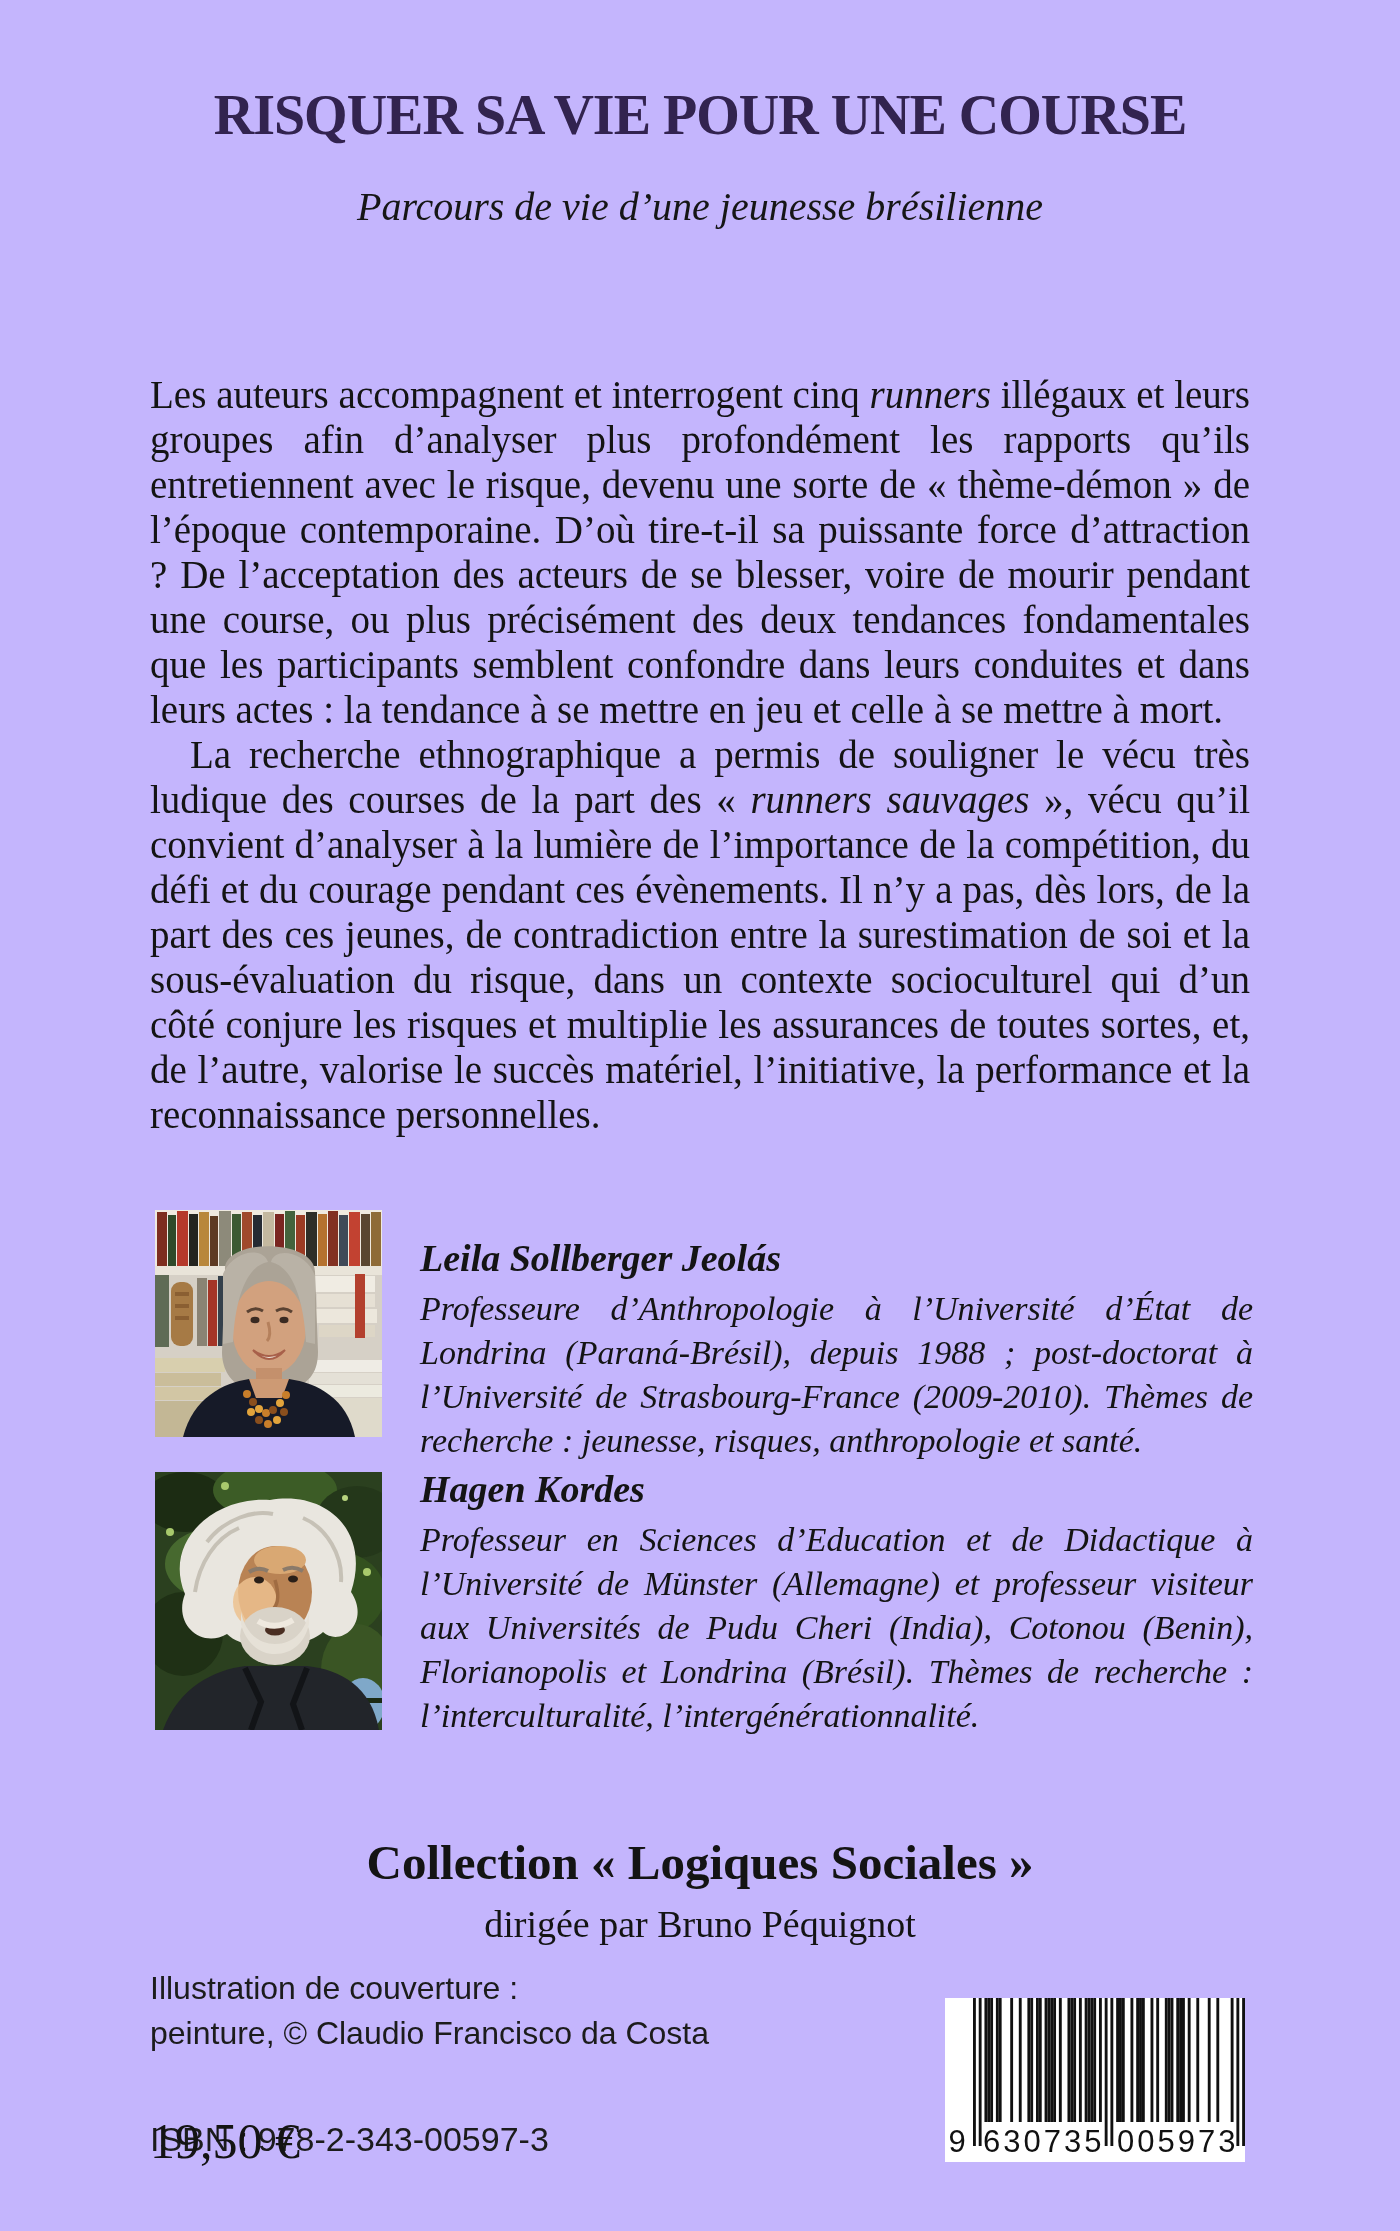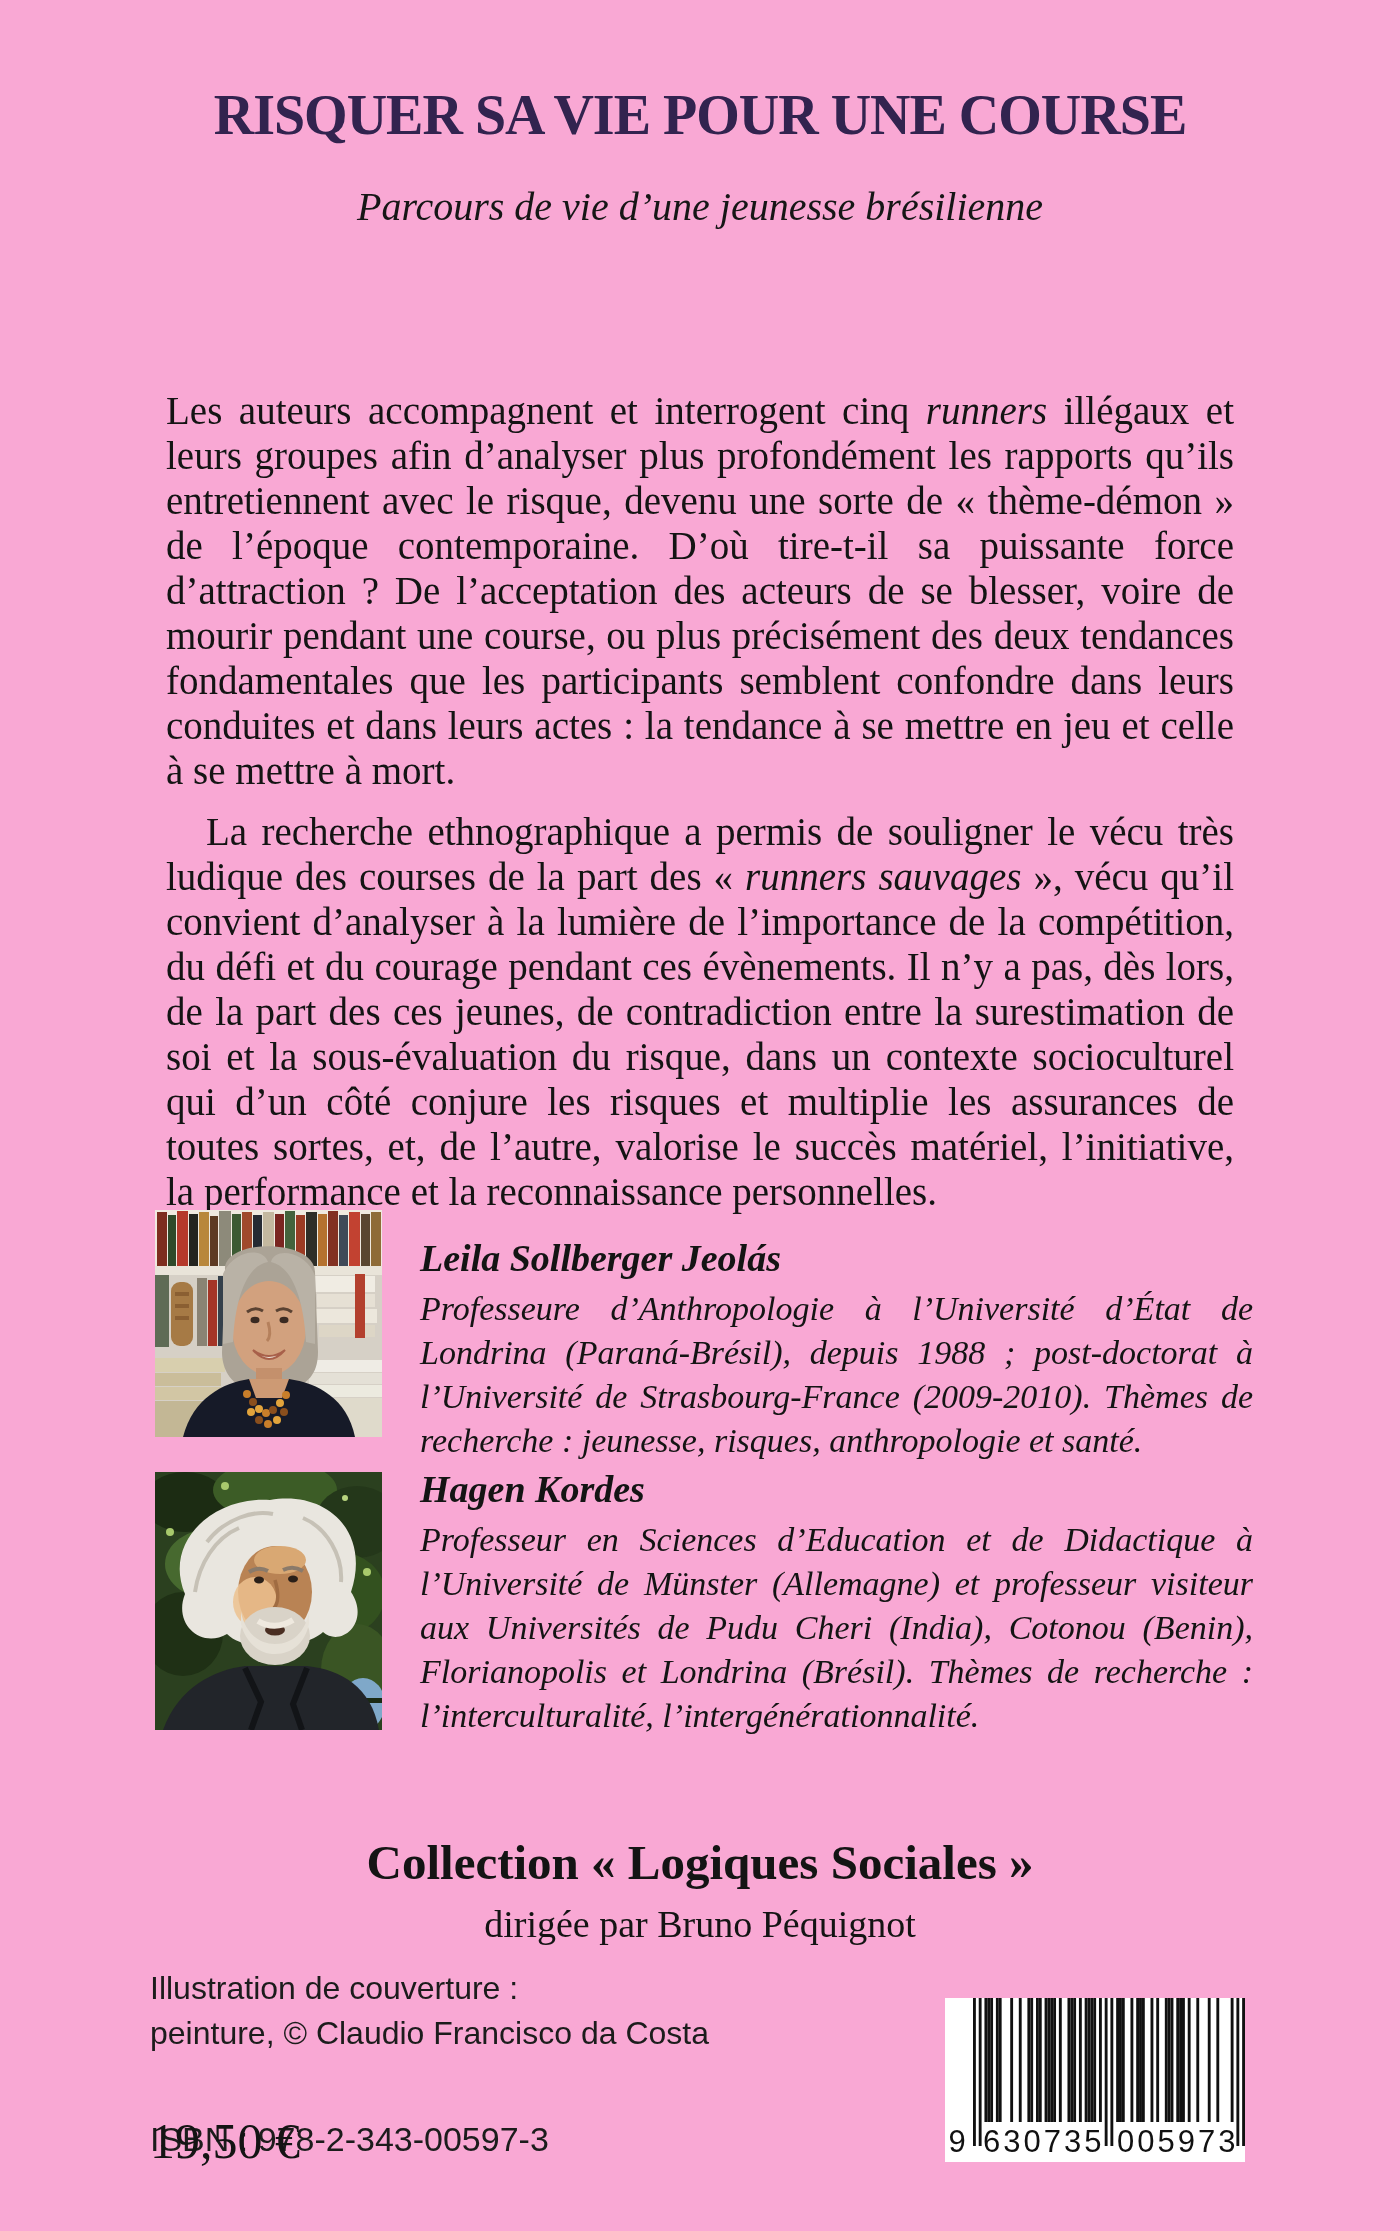--- a/index.html
+++ b/index.html
@@ -1,20 +1,20 @@
 <!DOCTYPE html>
 <html><head>
 <meta charset="utf-8">
 <style>
   html,body{margin:0;padding:0;background:#ffffff;}
   .page{
     position:relative;
     width:1400px;
     height:2231px;
-    background:#f9a8d4;
+    background:#c4b5fd;
     overflow:hidden;
     font-family:"Liberation Serif", serif;
     color:#151515;
   }
   .book-title{
     position:absolute;
     top:84px; left:0; width:1400px;
     text-align:center;
     font-weight:bold;
     font-size:56px;
@@ -33,21 +33,21 @@
   }
   .synopsis{
     position:absolute;
     top:372px; left:150px; width:1100px;
     font-size:39px;
     line-height:45px;
     text-align:justify;
     text-align-last:left;
     color:#141414;
   }
-  .synopsis p{margin:16px;}
+  .synopsis p{margin:0;}
   .synopsis p.indent{text-indent:40px;}
   .author-row{position:absolute; left:155px;}
   .author-row .photo{
     position:absolute; left:0; top:0;
     overflow:hidden;
     background:#777;
   }
   .author-row .photo svg{display:block;width:100%;height:100%;}
   .author-text{
     position:absolute; left:265px; width:833px;

